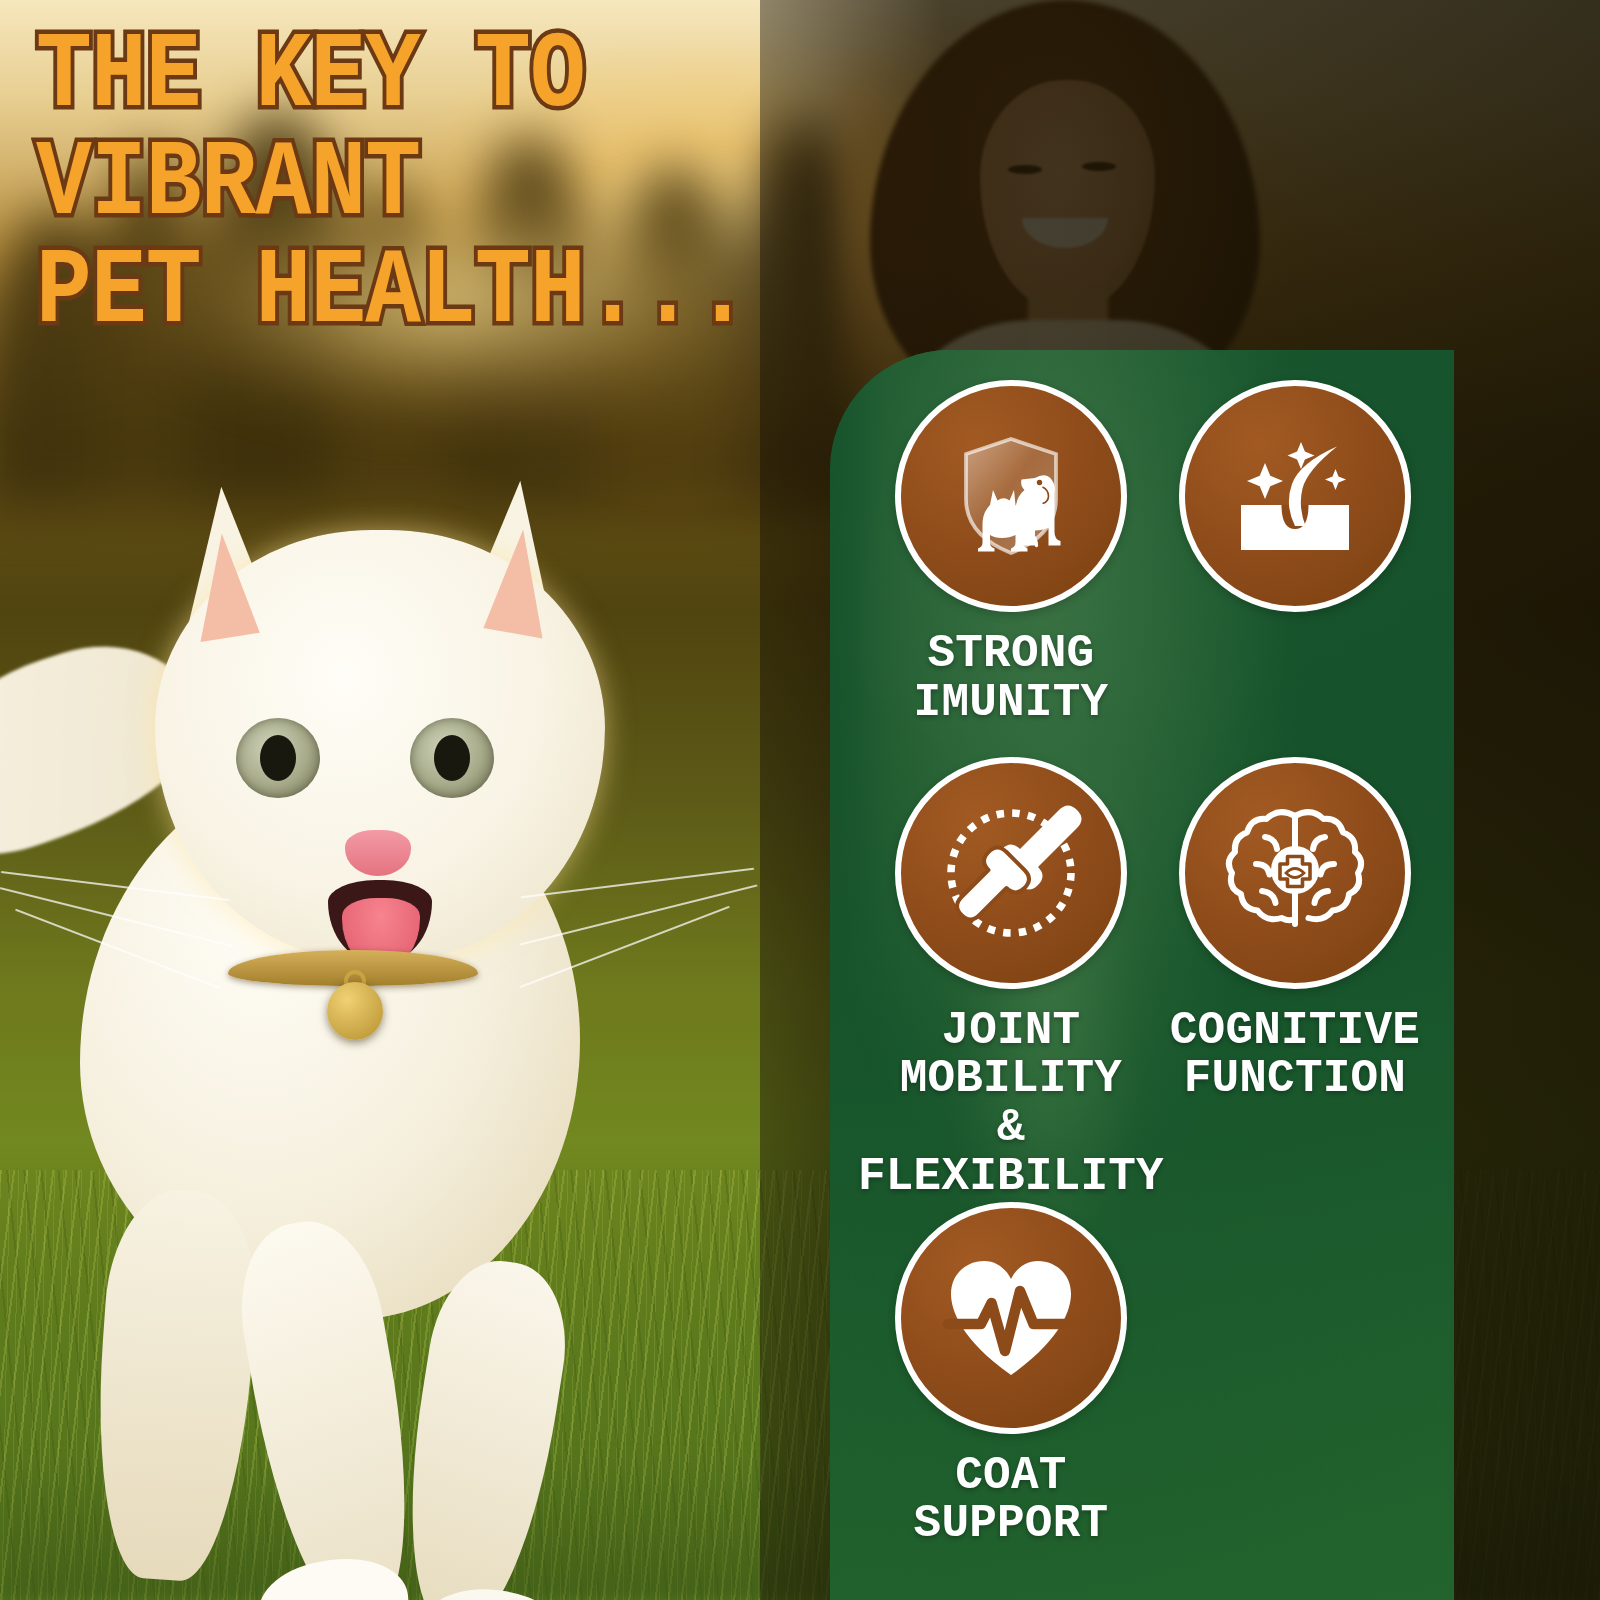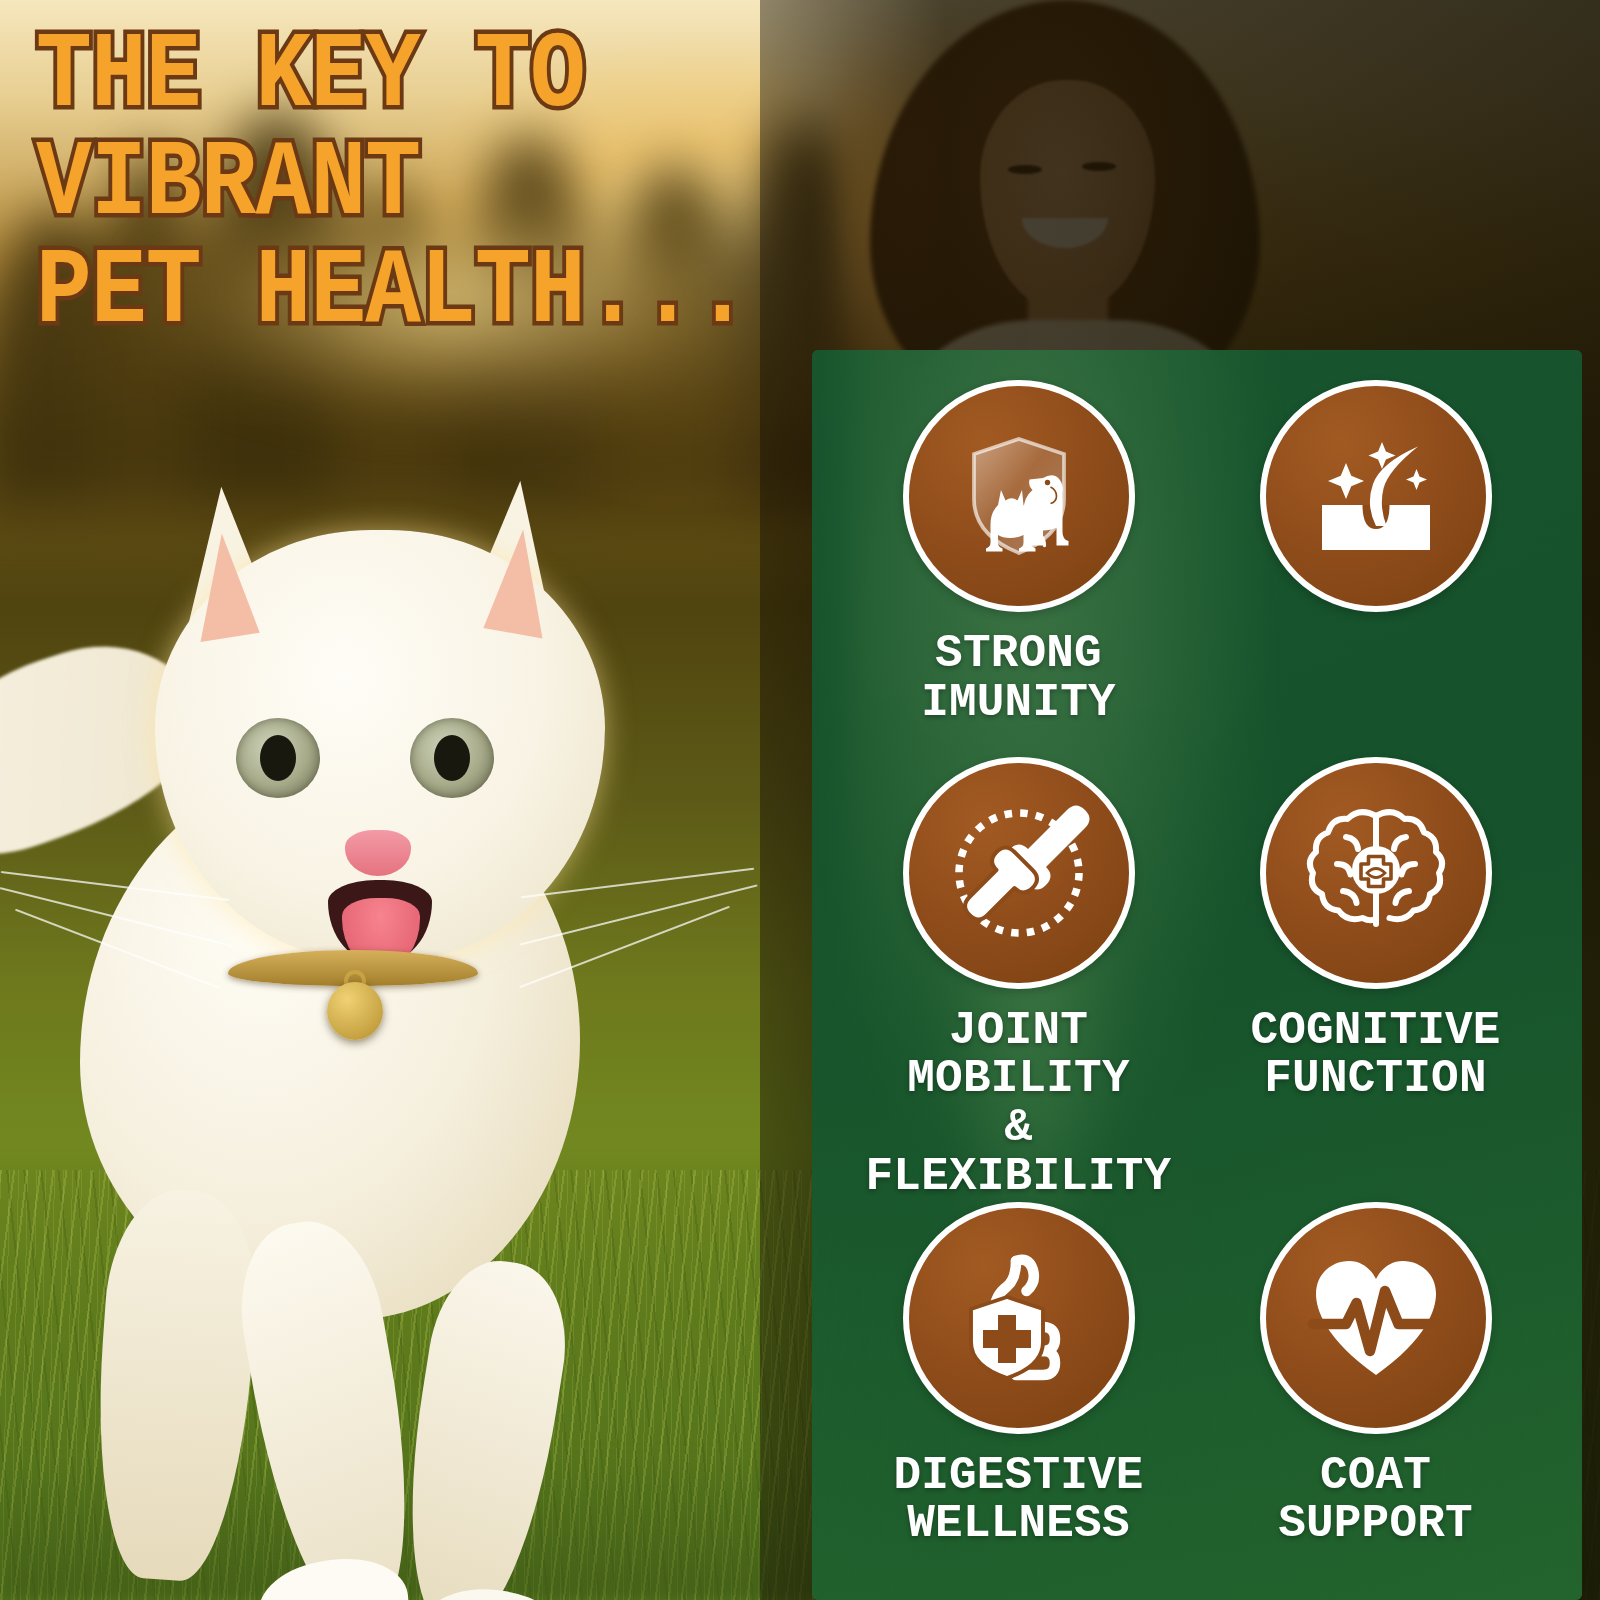--- a/index.html
+++ b/index.html
@@ -196,31 +196,30 @@
 
   
   .dark-right{
     position:absolute; left:760px; top:0; width:840px; height:1600px;
     background:linear-gradient(90deg, rgba(20,14,2,.45) 0%, rgba(24,18,3,.78) 22%, rgba(20,16,3,.86) 100%);
   }
 
   
   .panel{
     position:absolute;
-    left:812px; top:350px; width:770px; height:1250px;
+    left:830px; top:350px; width:624px; height:1250px;
     border-top-left-radius:120px;
     overflow:hidden;
     background:
       linear-gradient(160deg,
         rgba(28,92,52,.90) 0%,
         rgba(24,86,47,.92) 24%,
         rgba(22,84,45,.94) 50%,
         rgba(28,95,48,.90) 72%,
         rgba(40,110,50,.86) 100%);
-    border-radius: 6px;
   }
   
   .panel-see{
     position:absolute; left:-830px; top:-350px; width:1600px; height:1600px;
     opacity:.55;
   }
   .see-body{
     position:absolute; left:860px; top:250px; width:420px; height:900px;
     background:radial-gradient(ellipse at 44% 30%, rgba(190,225,150,.75), rgba(120,175,95,.35) 55%, transparent 78%);
     filter:blur(16px);
@@ -445,36 +444,20 @@
             </g>
             <circle cx="50" cy="48" r="16" fill="#ffffff"></circle>
             <path d="M45 39 h10 v5 h5 v10 h-5 v5 h-10 v-5 h-5 v-10 h5 z" fill="none" stroke="#8d4b1a" stroke-width="2.4" stroke-linejoin="round"></path>
             <path d="M44 50 q6-6 12 0 q-6 6-12 0 z" fill="none" stroke="#8d4b1a" stroke-width="1.8"></path>
           </svg>
         </div>
         <div class="lbl">COGNITIVE
 FUNCTION</div>
       </div>
 
-      <div class="cell">
-        <div class="badge">
-          <svg viewBox="0 0 100 100">
-            <g fill="none" stroke="#ffffff" stroke-width="7" stroke-linecap="round" stroke-linejoin="round">
-              <path d="M48 12 q0 12-6 17 q-8 6-8 15 q0 10 10 12"></path>
-              <path d="M48 12 q8-3 11 5 q3 9-4 15"></path>
-              <path d="M44 56 h22 q8 0 8 8 q0 8-8 8 h-14"></path>
-              <path d="M52 72 h14 q8 0 8 8 q0 8-8 8 h-18"></path>
-            </g>
-            <path d="M18 44 l24-8 l24 8 l0 22 q0 16-24 24 q-24-8-24-24 z" fill="#ffffff" stroke="#8d4b1a" stroke-width="2.6"></path>
-            <path d="M36 48 h12 v10 h10 v12 h-10 v10 h-12 v-10 h-10 v-12 h10 z" fill="#8d4b1a"></path>
-          </svg>
-        </div>
-        <div class="lbl">DIGESTIVE
-WELLNESS</div>
-      </div>
 
       <div class="cell">
         <div class="badge">
           <svg viewBox="0 0 100 100">
             <path d="M50 88 C16 64 10 44 10 34 C10 20 21 12 32 12 C41 12 47 18 50 24
                      C53 18 59 12 68 12 C79 12 90 20 90 34 C90 44 84 64 50 88 Z" fill="#ffffff"></path>
             <path d="M8 54 h22 l7-14 l9 32 l10-40 l9 22 h27" fill="none" stroke="#8d4b1a" stroke-width="7" stroke-linecap="round" stroke-linejoin="round"></path>
           </svg>
         </div>
         <div class="lbl">COAT

